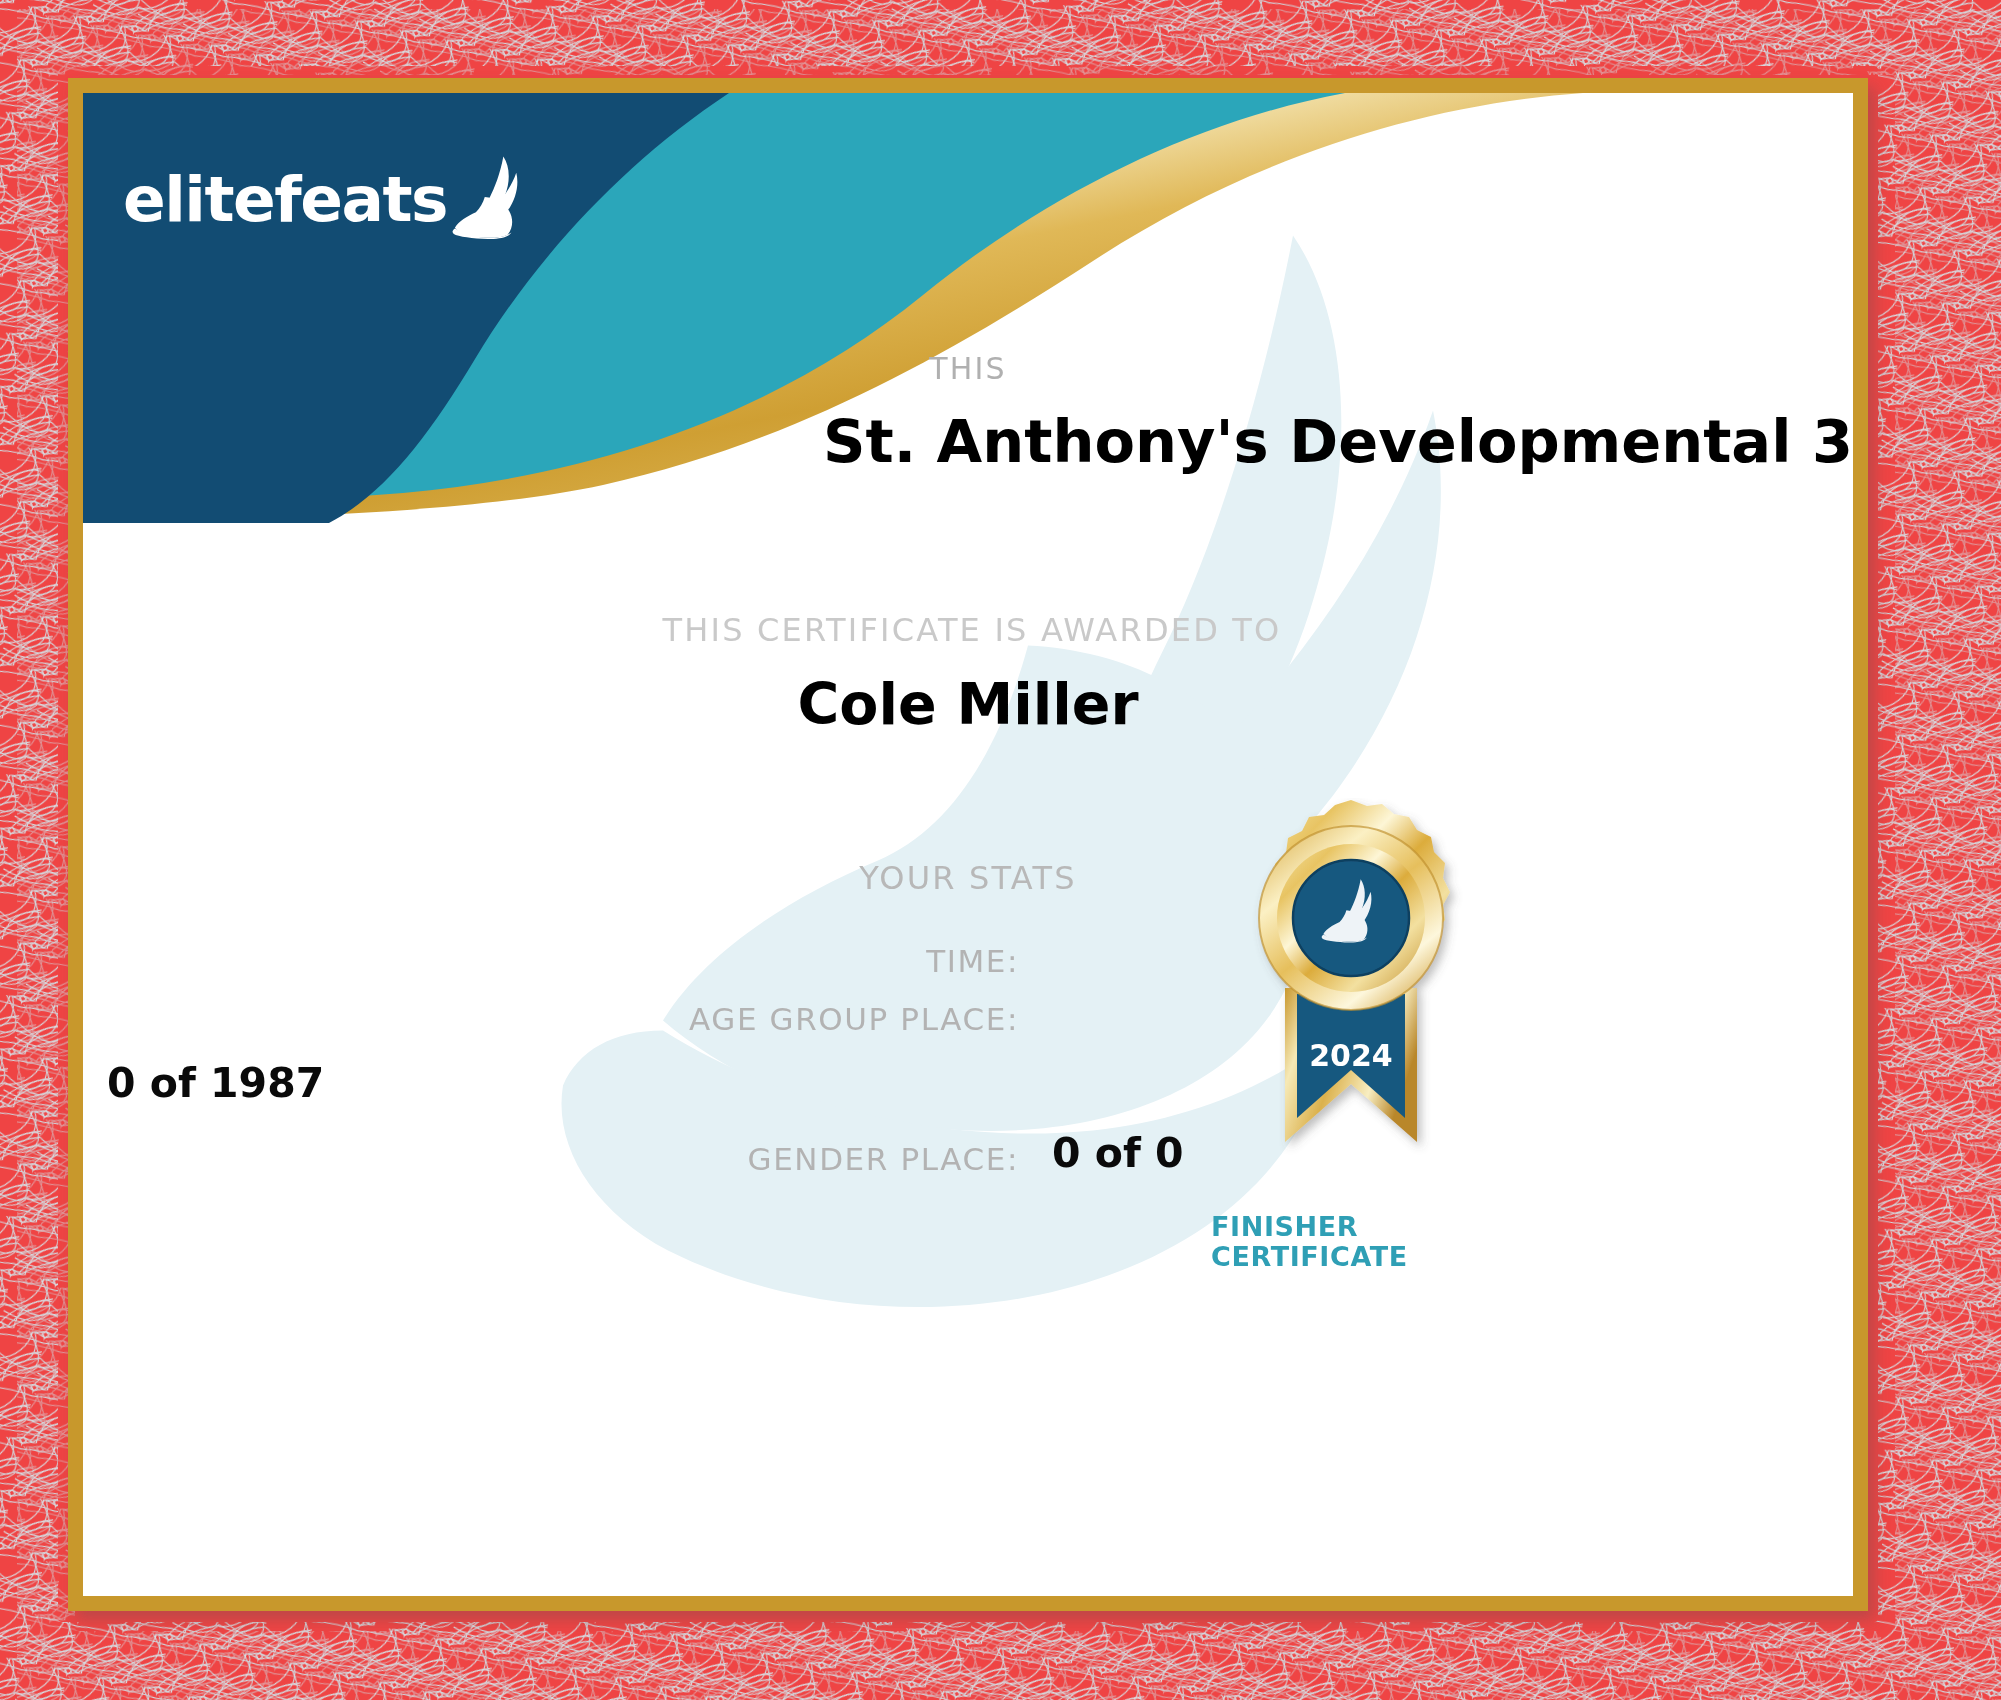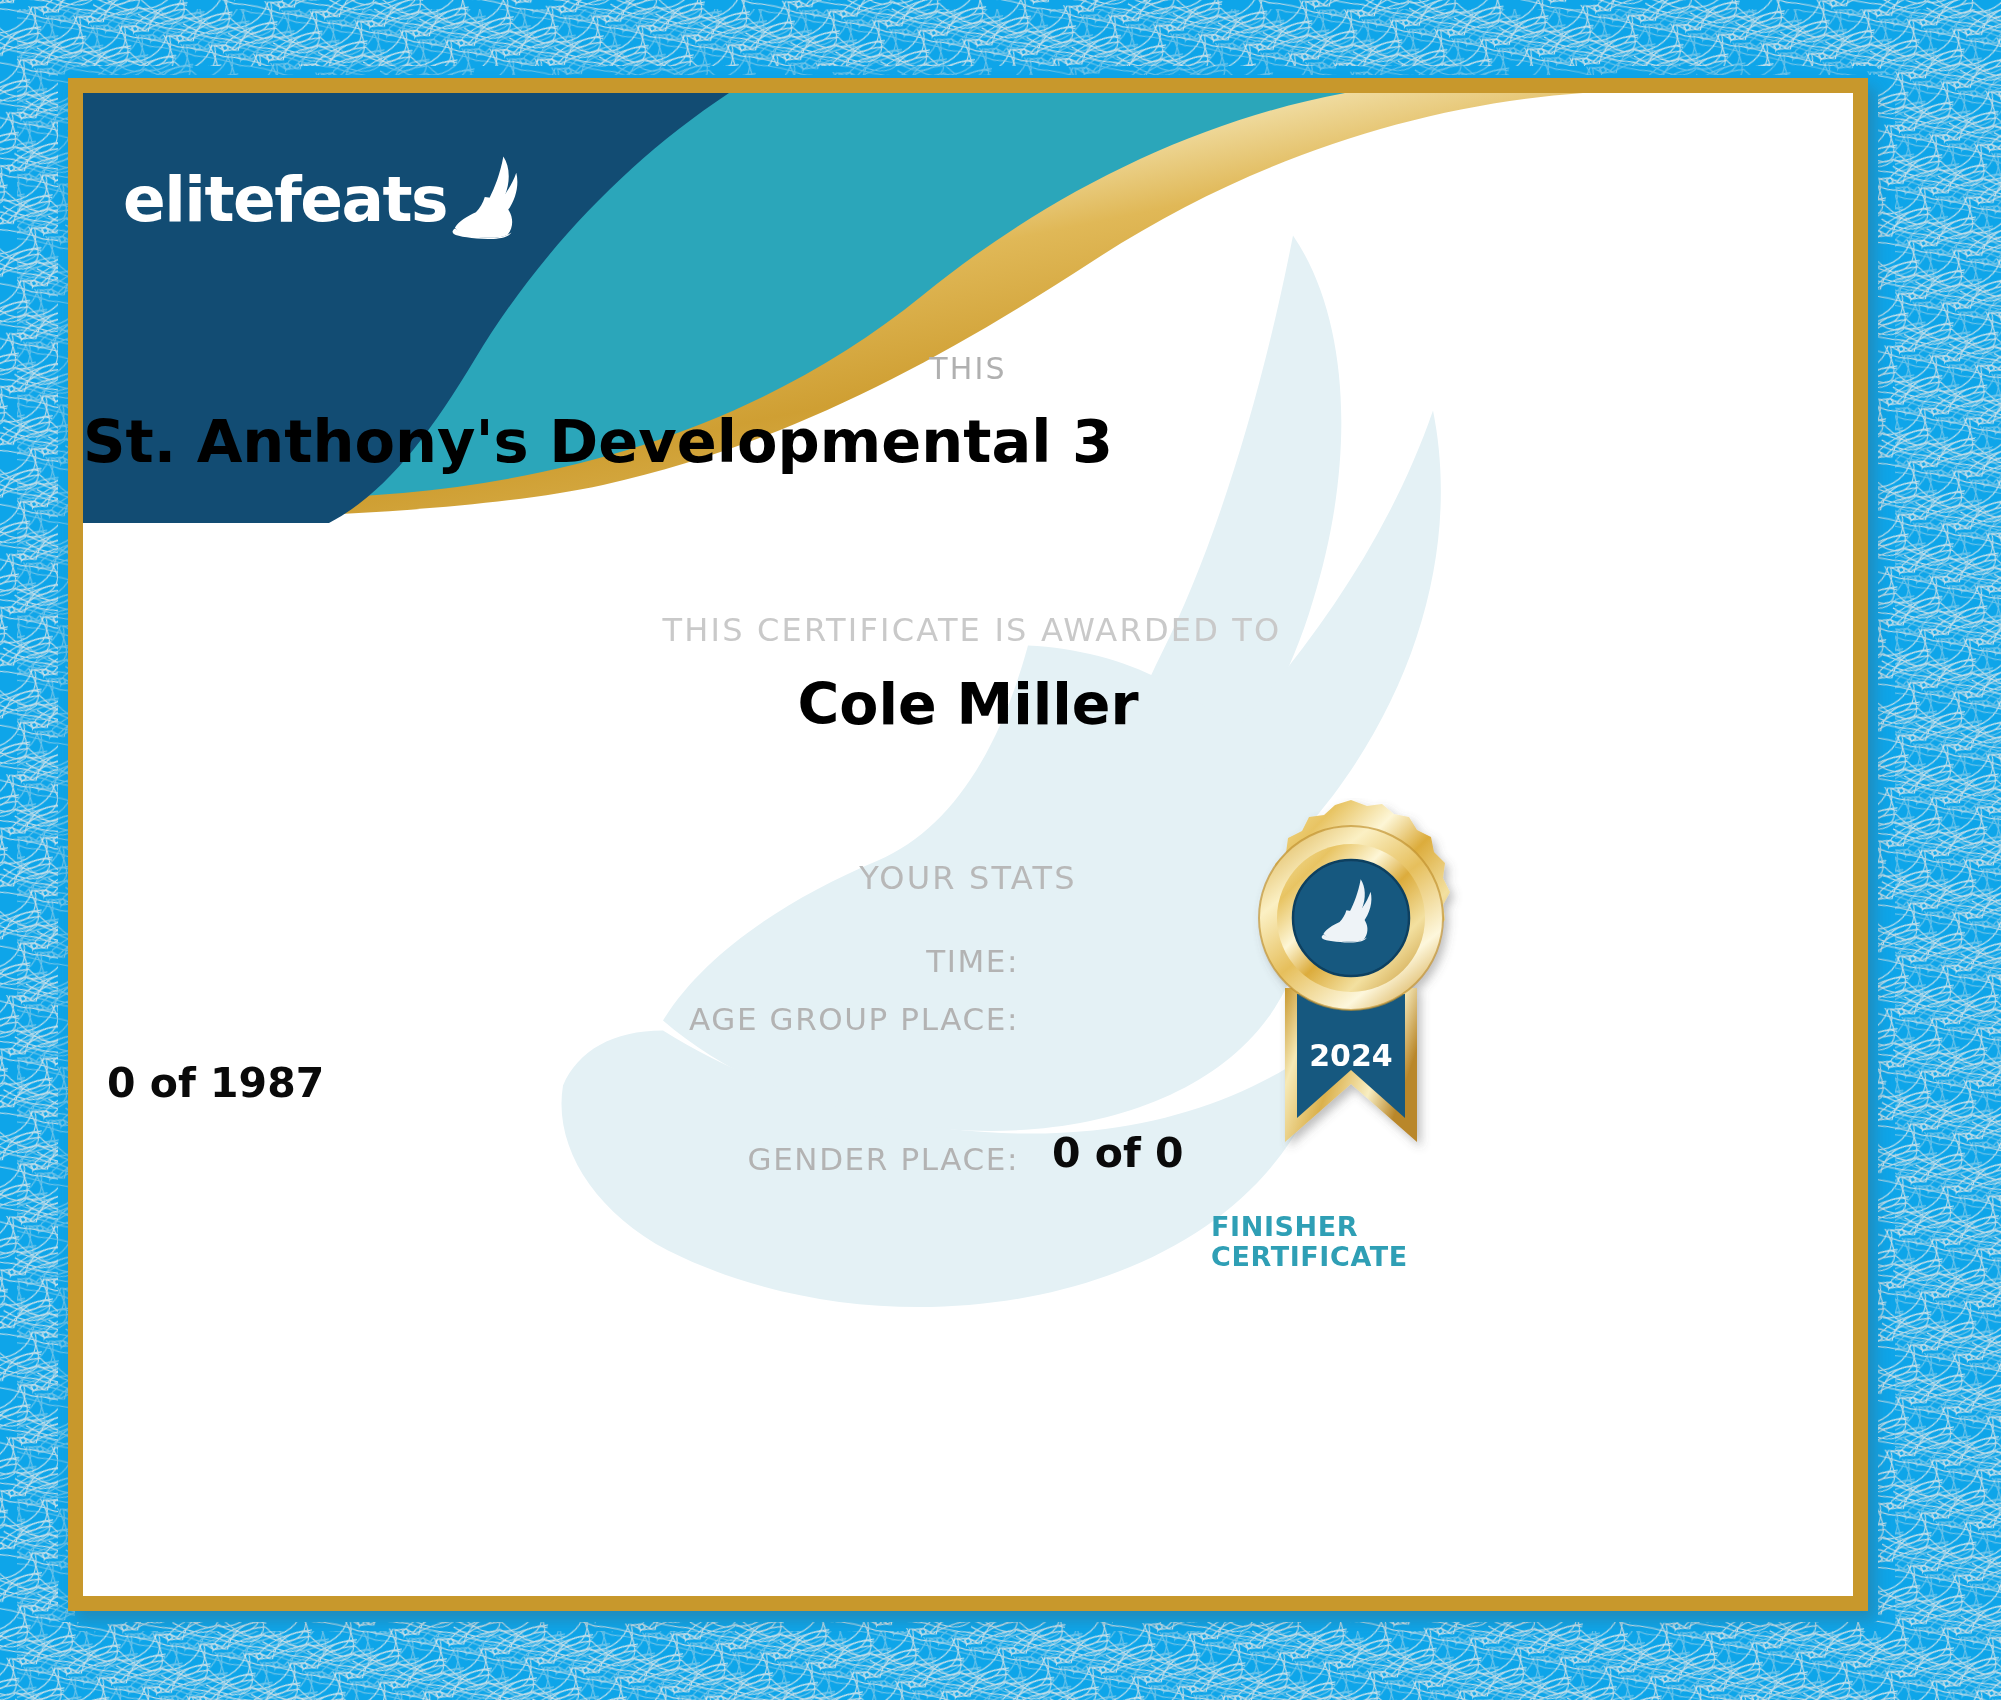--- a/index.html
+++ b/index.html
@@ -10,21 +10,21 @@
   body {
     font-family: "Liberation Sans", sans-serif;
   }
 
   
   #certificate-page {
     position: relative;
     width: 2001px;
     height: 1700px;
     overflow: hidden;
-    background: #0ea5e9;
+    background: #ef4444;
     text-decoration: underline;
   }
 
   
   .guilloche {
     position: absolute;
     inset: 0;
     pointer-events: none;
   }
   .guilloche svg { display: block; width: 100%; height: 100%; }
@@ -113,21 +113,21 @@
     position: absolute;
     left: 0; right: 0;
     top: 258px;
     text-align: center;
     font-size: 30px;
   }
   #event-title {
     position: absolute;
     left: 0; right: 0;
     top: 314px;
-    text-align: left;
+    text-align: right;
     font-family: "DejaVu Sans", sans-serif;
     font-size: 59px;
     font-weight: 700;
     color: #000000;
     letter-spacing: 0px;
   }
 
   #awarded-label {
     position: absolute;
     left: 0; right: 0;

